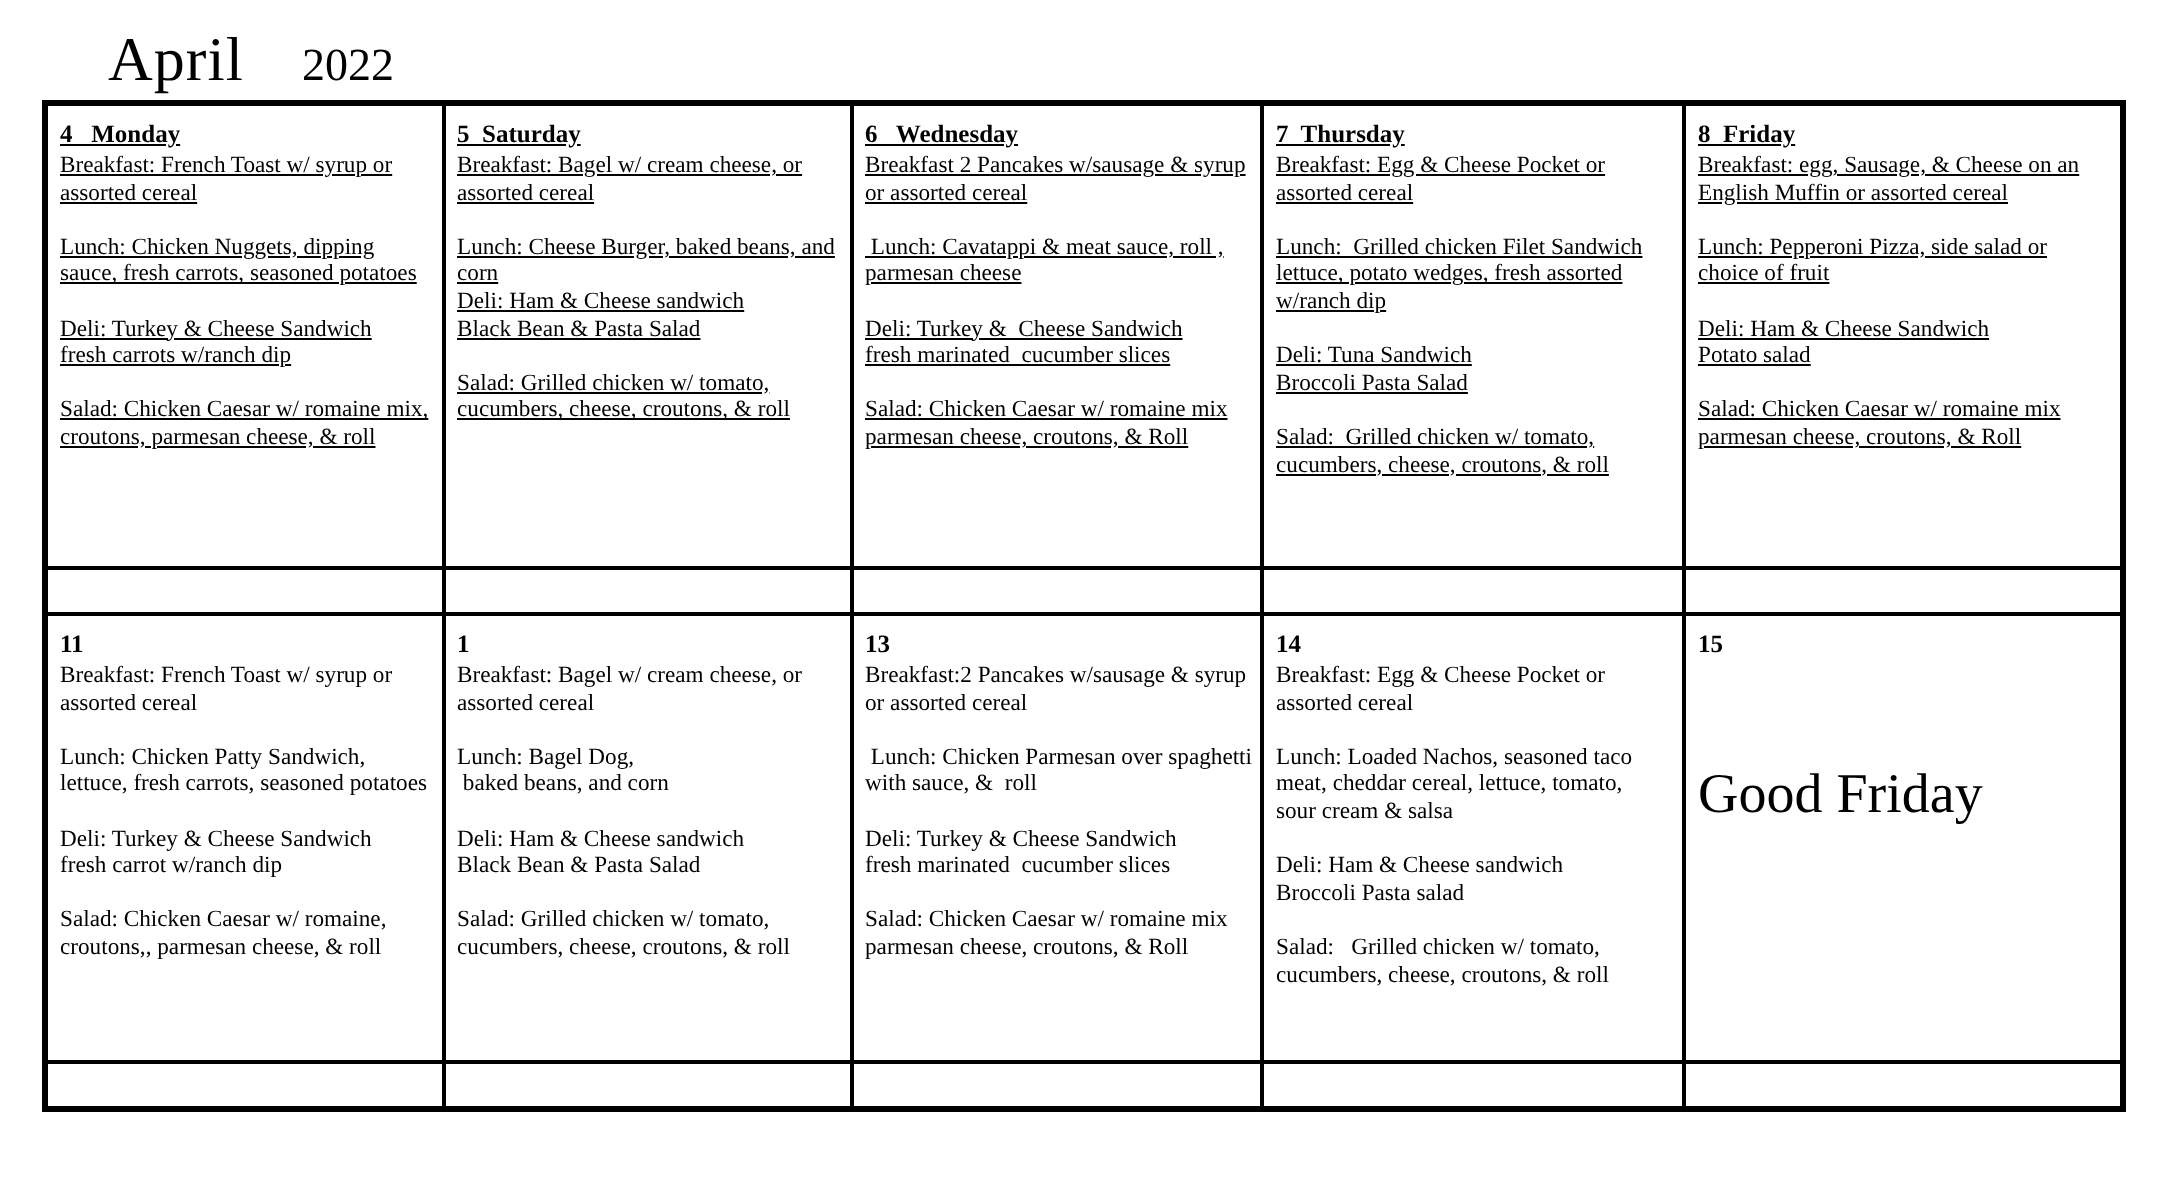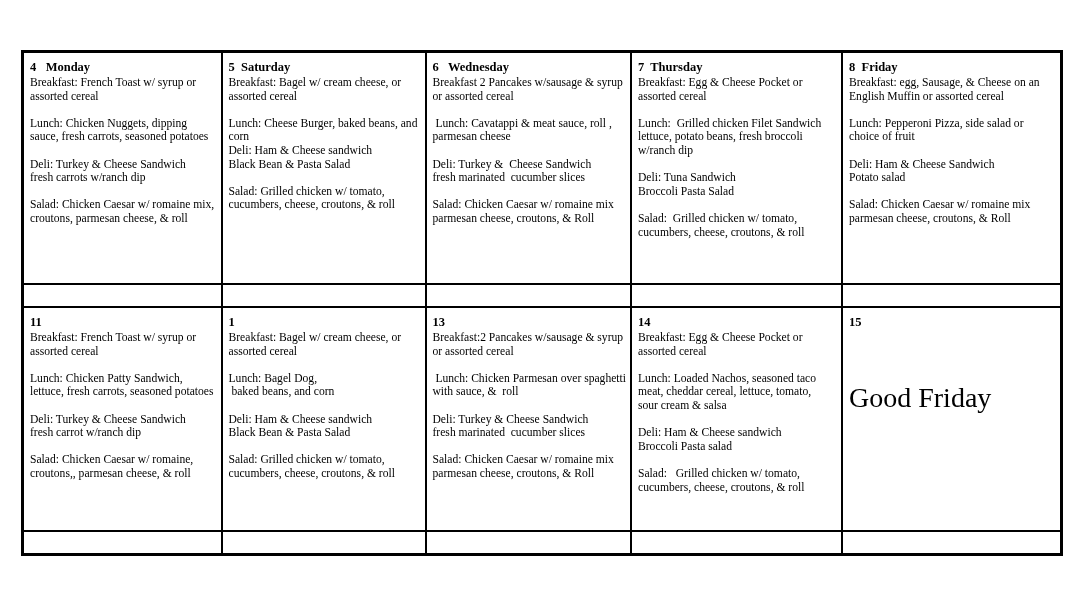--- a/index.html
+++ b/index.html
@@ -6,33 +6,36 @@
   body { width:1080px; height:595px; font-family:"Liberation Serif", serif; color:#000; }
   .page { position:relative; width:1080px; height:595px; background:#fff; overflow:hidden; }
 
   .title-row { position:absolute; top:12px; left:54px; white-space:nowrap; }
   .title-month { font-size:31px; letter-spacing:0.5px; }
   .title-year  { font-size:23px; margin-left:29px; }
 
   table.cal { position:absolute; left:21px; top:50px; border-collapse:collapse; table-layout:fixed;
               border:3px solid #000; }
   table.cal td { border:2px solid #000; vertical-align:top; padding:7px 4px 0 6px; overflow:hidden; }
-  tr.content-a td { height:223px; }
+  tr.content-a td { height:223px;text-decoration:underline; }
   tr.content-b td { height:215px; }
   tr.spacer  td { height:21px; padding:0; }
 
   .day-header { font-weight:bold; font-size:12.5px; white-space:pre; margin:0 0 1px 0; }
   .menu-lines .line { font-size:11.6px; line-height:13.6px; min-height:13.6px; white-space:pre; }
   .holiday { font-size:28px; text-align:left; margin-top:52px; white-space:nowrap; }
 </style>
 </head>
 <body>
 
 <div class="page">
 
+  <div class="title-row">
+    <span class="title-month">April</span><span class="title-year">2022</span>
+  </div>
 
   <table class="cal">
     <colgroup>
       <col style="width:199px">
         <col style="width:204px">
         <col style="width:204px">
         <col style="width:211px">
         <col style="width:219px">
     </colgroup>
 
@@ -85,21 +88,21 @@
               <div class="line">parmesan cheese, croutons, &amp; Roll</div>
             </div>
       </td>
       <td>
         <div class="day-header">7  Thursday</div>
         <div class="menu-lines">
               <div class="line">Breakfast: Egg &amp; Cheese Pocket or</div>
               <div class="line">assorted cereal</div>
               <div class="line"></div>
               <div class="line">Lunch:  Grilled chicken Filet Sandwich</div>
-              <div class="line">lettuce, potato beans, fresh broccoli</div>
+              <div class="line">lettuce, potato wedges, fresh assorted</div>
               <div class="line">w/ranch dip</div>
               <div class="line"></div>
               <div class="line">Deli: Tuna Sandwich</div>
               <div class="line">Broccoli Pasta Salad</div>
               <div class="line"></div>
               <div class="line">Salad:  Grilled chicken w/ tomato,</div>
               <div class="line">cucumbers, cheese, croutons, &amp; roll</div>
             </div>
       </td>
       <td>

